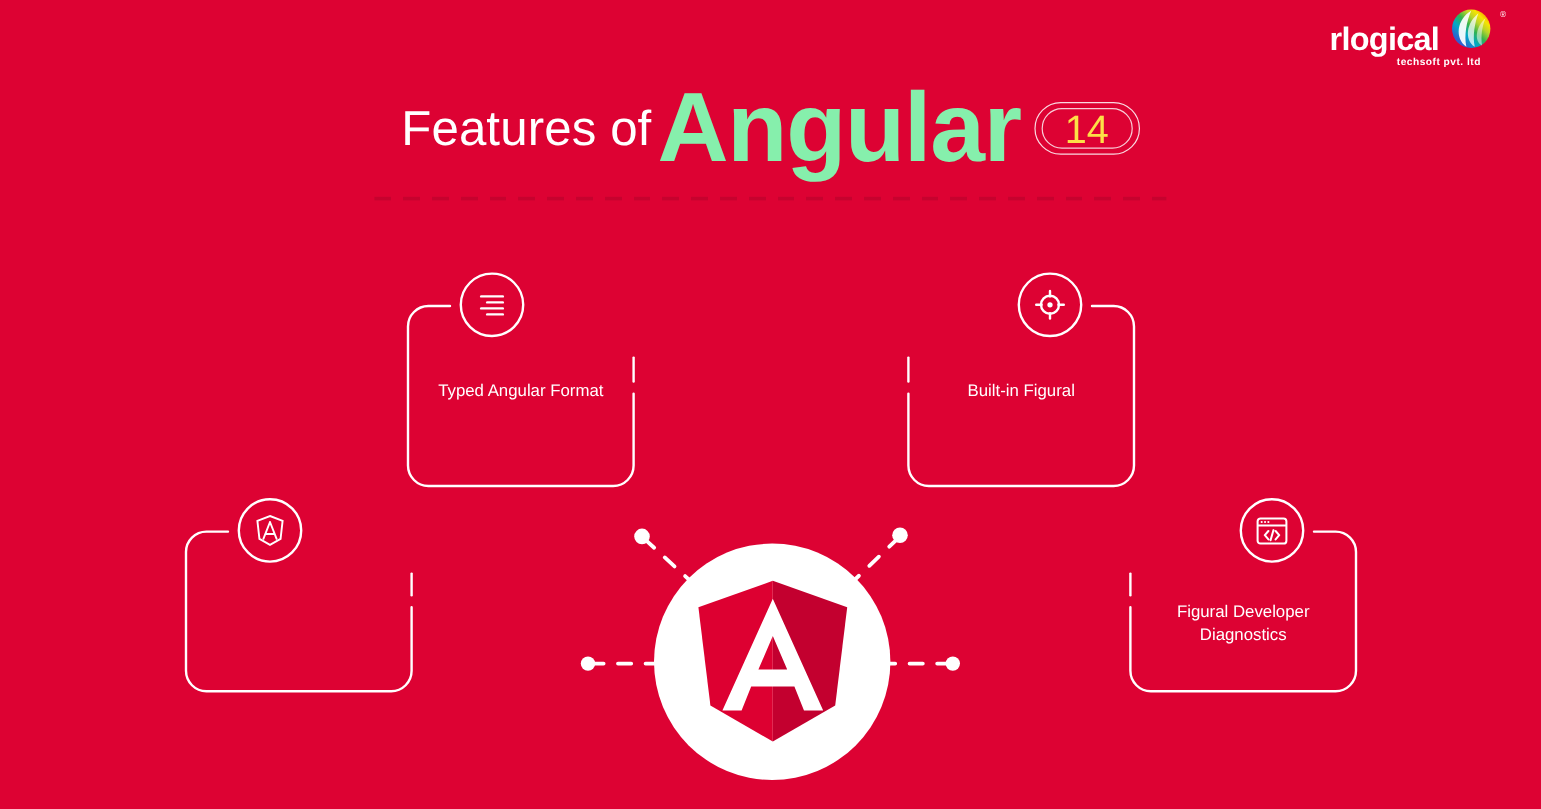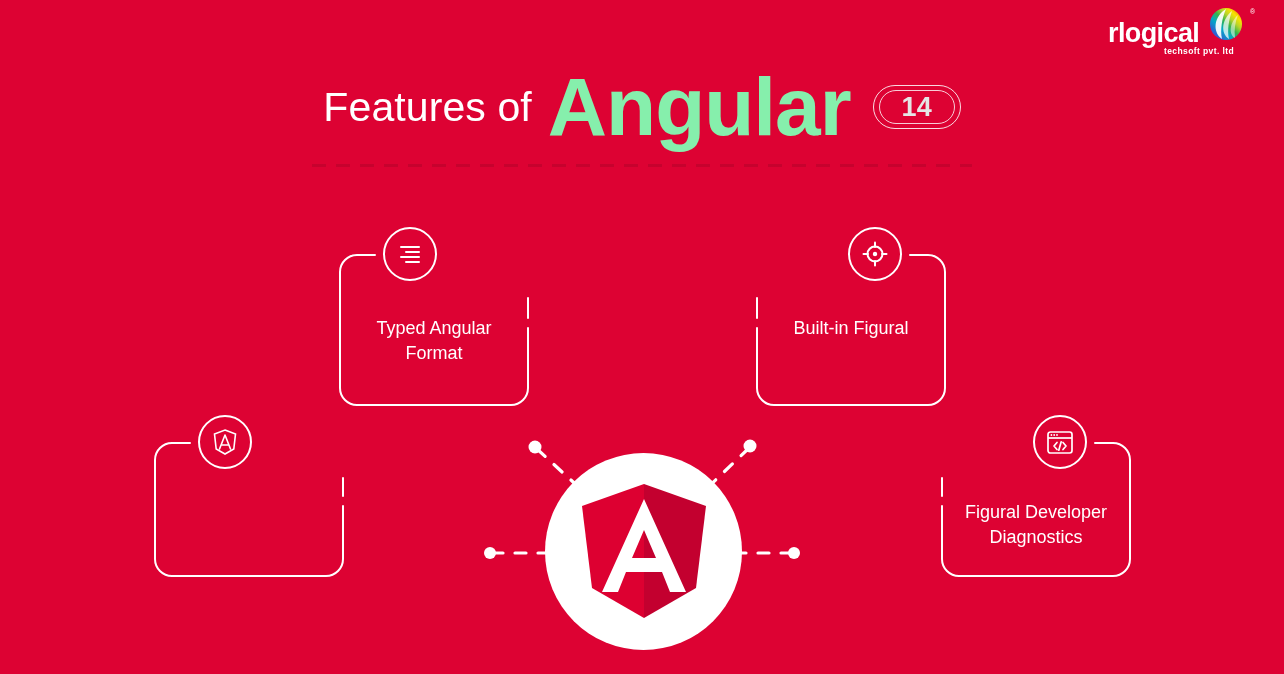--- a/index.html
+++ b/index.html
@@ -13,58 +13,58 @@
   }
   .stage { position:absolute; inset:0; }
 
   
   .brand { position:absolute; top:4px; right:22px; width:160px; height:56px; }
   .brand-svg { display:block; width:160px; height:56px; }
 
   
   .heading {
     position:absolute; top:66px; left:0; width:1284px;
-    display:flex; align-items:center; justify-content:center; gap:16px;
+    display:flex; align-items:center; justify-content:center; gap:5px;
   }
   .heading-pre {
     color:#ffffff; font-size:41px; font-weight:400; letter-spacing:.1px;
     line-height:1; white-space:nowrap;
   }
   .heading-main {
     color:#86efac; font-size:82px; font-weight:700; letter-spacing:-1px;
     line-height:1; white-space:nowrap;
   }
   .version-badge {
     position:relative; width:88px; height:44px; display:flex;
     align-items:center; justify-content:center; flex:none; margin-left:6px;
   }
   .version-badge .ring-outer,
   .version-badge .ring-inner {
     position:absolute; border:1.4px solid rgba(255,255,255,.85); border-radius:999px;
   }
   .version-badge .ring-outer { inset:0; }
   .version-badge .ring-inner { inset:5px 6px; border-color:rgba(255,255,255,.8); }
   .version-num {
-    position:relative; color:#e5e5e5; font-size:27px; font-weight:700; line-height:1;
+    position:relative; color:#fde047; font-size:33px; font-weight:400; line-height:1;
   }
 
   
   .divider {
     position:absolute; top:164px; left:312px; width:660px; height:3px;
     background-image:repeating-linear-gradient(to right,
       rgba(0,0,0,.10) 0 14px, transparent 14px 24px);
   }
 
   
   .card { position:absolute; width:190px; height:152px; }
   .card .frame { position:absolute; inset:0; }
   .card .frame svg { display:block; width:100%; height:100%; overflow:visible; }
   .card .label {
     position:absolute; left:0; right:0; top:62px;
-    text-align:center; color:#ffffff; font-size:18px;
+    text-align:center; color:#ffffff; font-size:14px;
     line-height:1.38; font-weight:400; padding:0 10px;
   }
   .card .badge {
     position:absolute; width:54px; height:54px; border-radius:50%;
     border:2px solid #ffffff; background:#dd0233;
     display:flex; align-items:center; justify-content:center;
   }
   .card.icon-left  .badge { left:44px;  top:-27px; }
   .card.icon-right .badge { right:44px; top:-27px; }
   .card .badge svg { display:block; }

